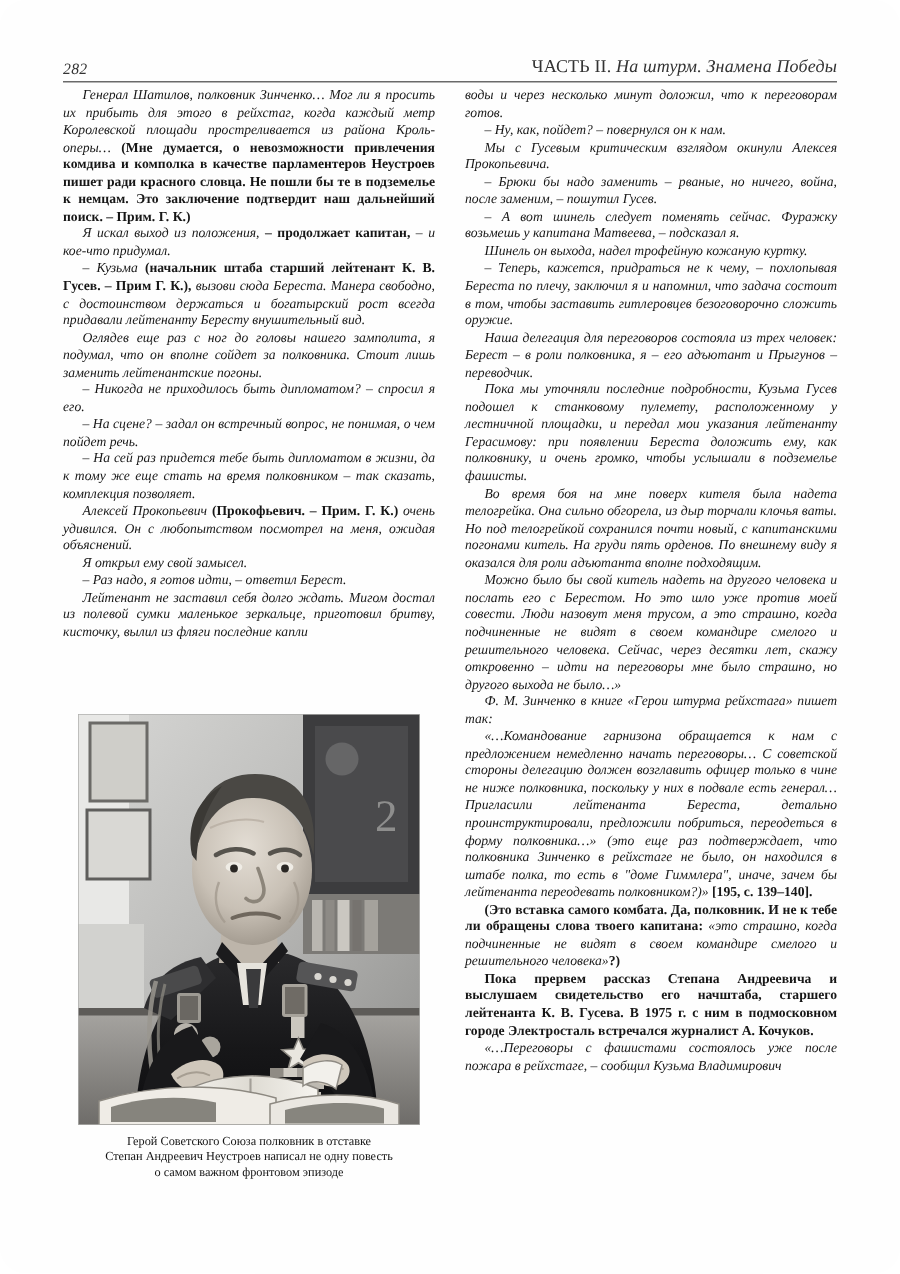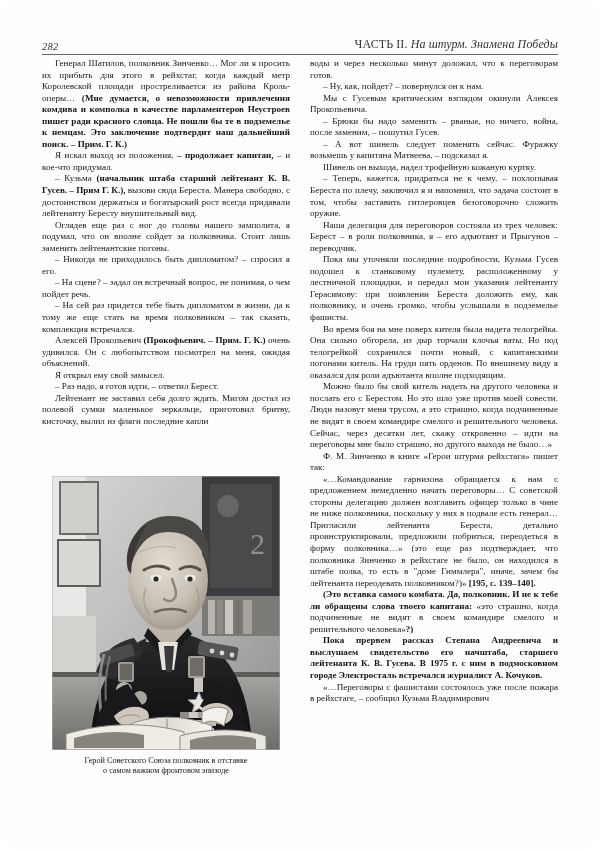--- a/index.html
+++ b/index.html
@@ -81,21 +81,21 @@
     text-align: justify;
     text-indent: 13px;
     hyphens: auto;
     -webkit-hyphens: auto;
     color: #161616;
   }
   p.para.noind { text-indent: 0; }
 
   
   .rm { font-style: normal; font-weight: bold; }
-  .it { }
+  .it { font-style: italic; }
 
   
   .figure {
     position: absolute;
     left: 10px;
     top: 418px;
     width: 228px;
   }
   .photo {
     position: relative;
@@ -131,21 +131,21 @@
   <div class="columns">
 
     <div class="col col-left">
       <div id="left-text">
           <p class="para"><span class="it">Генерал Шатилов, полковник Зинченко… Мог ли я просить их прибыть для этого в рейхстаг, когда каждый метр Королевской площади простреливается из района Кроль-оперы… </span><span class="rm">(Мне думается, о невозможности привлечения комдива и комполка в качестве парламентеров Неустроев пишет ради красного словца. Не пошли бы те в подземелье к немцам. Это заключение подтвердит наш дальнейший поиск. – Прим. Г. К.)</span></p>
           <p class="para"><span class="it">Я искал выход из положения, </span><span class="rm">– продолжает капитан, </span><span class="it">– и кое-что придумал.</span></p>
           <p class="para"><span class="it">– Кузьма </span><span class="rm">(начальник штаба старший лейтенант К. В. Гусев. – Прим Г. К.), </span><span class="it">вызови сюда Береста. Манера свободно, с достоинством держаться и богатырский рост всегда придавали лейтенанту Бересту внушительный вид.</span></p>
           <p class="para"><span class="it">Оглядев еще раз с ног до головы нашего замполита, я подумал, что он вполне сойдет за полковника. Стоит лишь заменить лейтенантские погоны.</span></p>
           <p class="para"><span class="it">– Никогда не приходилось быть дипломатом? – спросил я его.</span></p>
           <p class="para"><span class="it">– На сцене? – задал он встречный вопрос, не понимая, о чем пойдет речь.</span></p>
-          <p class="para"><span class="it">– На сей раз придется тебе быть дипломатом в жизни, да к тому же еще стать на время полковником – так сказать, комплекция встречался.</span></p>
+          <p class="para"><span class="it">– На сей раз придется тебе быть дипломатом в жизни, да к тому же еще стать на время полковником – так сказать, комплекция позволяет.</span></p>
           <p class="para"><span class="it">Алексей Прокопьевич </span><span class="rm">(Прокофьевич. – Прим. Г. К.) </span><span class="it">очень удивился. Он с любопытством посмотрел на меня, ожидая объяснений.</span></p>
           <p class="para"><span class="it">Я открыл ему свой замысел.</span></p>
           <p class="para"><span class="it">– Раз надо, я готов идти, – ответил Берест.</span></p>
           <p class="para"><span class="it">Лейтенант не заставил себя долго ждать. Мигом достал из полевой сумки маленькое зеркальце, приготовил бритву, кисточку, вылил из фляги последние капли</span></p>
         </div>
 
       <div class="figure">
         <div class="photo">
           <svg width="228" height="274" viewBox="0 0 228 274" xmlns="http://www.w3.org/2000/svg">
             <defs>
@@ -276,20 +276,21 @@
             <path d="M14 258 C54 246 96 246 132 256 L132 274 L14 274 Z" fill="#efece6" stroke="#8c8880" stroke-width="1"></path>
             <path d="M22 262 C46 255 70 254 92 259 L92 272 L22 272 Z" fill="#636159" opacity="0.75"></path>
             <path d="M128 260 C156 252 190 252 214 260 L214 274 L128 274 Z" fill="#eae7e1" stroke="#8c8880" stroke-width="1"></path>
             <path d="M138 264 C162 258 186 258 204 263 L204 273 L138 273 Z" fill="#5d5b54" opacity="0.7"></path>
 
             <rect x="0" y="0" width="228" height="274" fill="none" stroke="#b0b0ae" stroke-width="1"></rect>
           </svg>
         </div>
         <div class="caption">
           <span class="ln">Герой Советского Союза полковник в отставке</span>
+          <span class="ln">Степан Андреевич Неустроев написал не одну повесть</span>
           <span class="ln">о самом важном фронтовом эпизоде</span>
         </div>
       </div>
     </div>
 
     <div class="col col-right">
       <div id="right-text">
           <p class="para noind"><span class="it">воды и через несколько минут доложил, что к переговорам готов.</span></p>
           <p class="para"><span class="it">– Ну, как, пойдет? – повернулся он к нам.</span></p>
           <p class="para"><span class="it">Мы с Гусевым критическим взглядом окинули Алексея Прокопьевича.</span></p>

